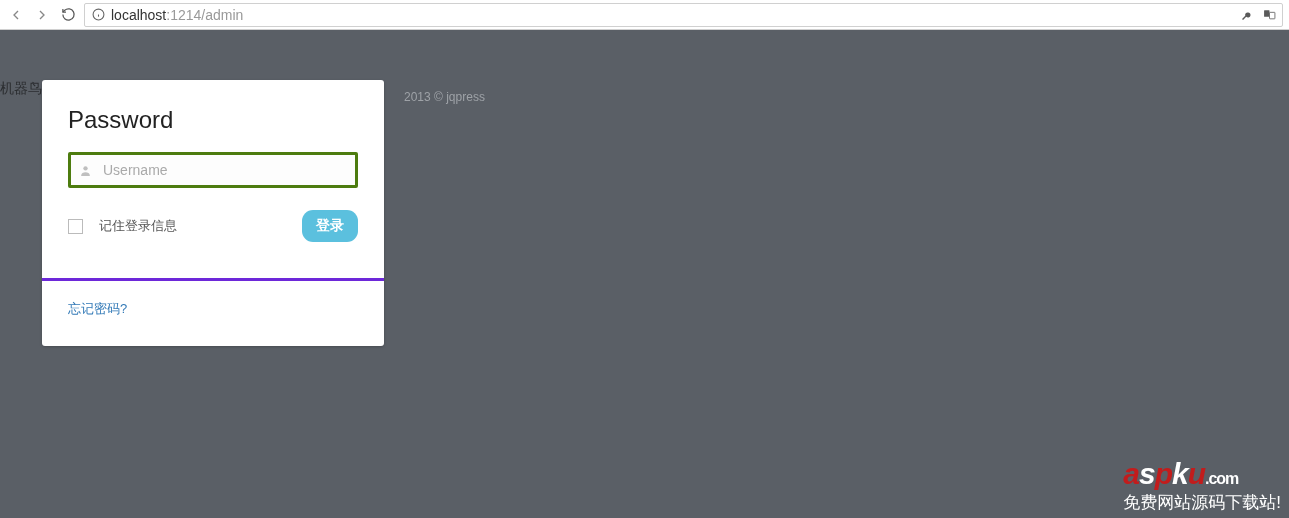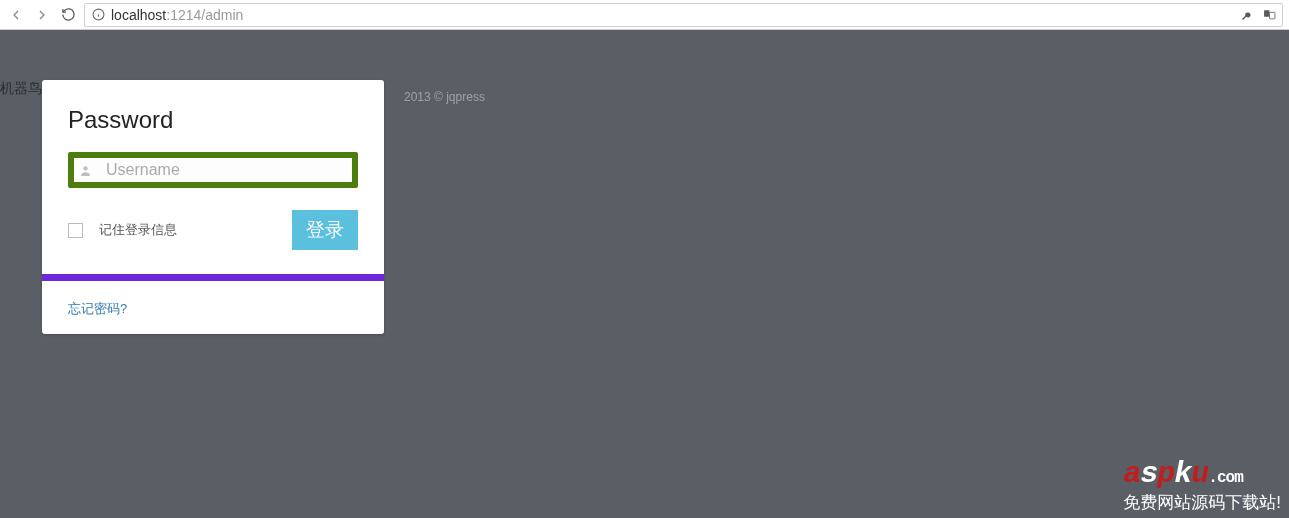--- a/index.html
+++ b/index.html
@@ -90,24 +90,24 @@
       position: absolute;
       left: 10px; top: 50%;
       transform: translateY(-50%);
       color: #bfbfbf;
       width: 14px; height: 14px;
       display: flex; align-items: center; justify-content: center;
     }
     .field input {
       width: 100%;
       height: 36px;
-      border: 6px solid #4d7c0f;
+      border: 3px solid #4d7c0f;
       border-radius: 2px;
       padding: 0 10px 0 32px;
-      font-size: 16px;
+      font-size: 14px;
       color: #555;
       background: #fdfdfd;
       outline: none;
     }
     .field input::placeholder { color: #aaa; }
     .options-row {
       display: flex;
       align-items: center;
       justify-content: space-between;
       padding: 8px 0 20px 0;
@@ -122,49 +122,50 @@
     .remember .cb {
       width: 15px; height: 15px;
       border: 1px solid #bbb;
       background: #fff;
       display: inline-block;
     }
     .login-btn {
       background: #5bc0de;
       color: #fff;
       border: none;
-      border-radius: 0;
+      border-radius: 11px;
       padding: 7px 14px;
-      font-size: 19px;
+      font-size: 14px;
       cursor: pointer;
+      font-weight: bold;
     }
     .card-footer {
-      border-top: 7px solid #6d28d9;
-      margin: 4px -26px;
+      border-top: 3px solid #6d28d9;
+      margin: 16px -26px;
       padding: 18px 26px 12px 26px;
     }
     .forgot-link {
       color: #337ab7;
       font-size: 13px;
       text-decoration: none;
     }
     .copyright {
       margin-top: 10px;
       color: #9ea2a7;
       font-size: 12px;
       margin-left: 20px;
     }
     .watermark {
       position: absolute;
       right: 8px;
       bottom: 4px;
       text-align: left;
     }
     .watermark .logo {
-      font-family: Liberation Mono, monospace;
+      font-family: Liberation Sans, sans-serif;
       font-weight: 800;
       font-style: italic;
       font-size: 30px;
       letter-spacing: -1px;
       line-height: 1;
     }
     .watermark .logo .r { color: #c21c1c; }
     .watermark .logo .w { color: #fff; }
     .watermark .logo .d { color: #fff; font-size: 16px; font-style: normal; font-weight: 600; }
     .watermark .tagline {

